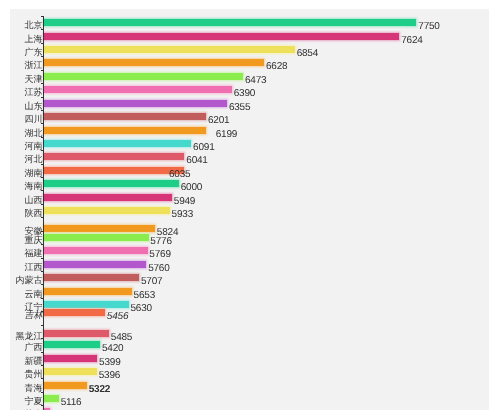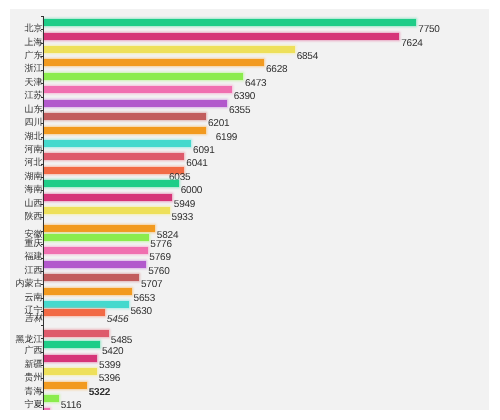--- a/index.html
+++ b/index.html
@@ -36,21 +36,21 @@
     position: absolute;
     left: 0;
     top: 0;
     width: 479px;
     height: 401px;
   }
   .bar-row {
     position: absolute;
     left: 0;
     width: 479px;
-    height: 20px;
+    height: 14px;
   }
   .category-label {
     position: absolute;
     right: 446.5px;
     top: 50%;
     transform: translateZ(0) translateY(-50%) translateY(-0.55px);
     font-size: 9px;
     line-height: 10px;
     color: #2f2f2f;
     white-space: nowrap;

